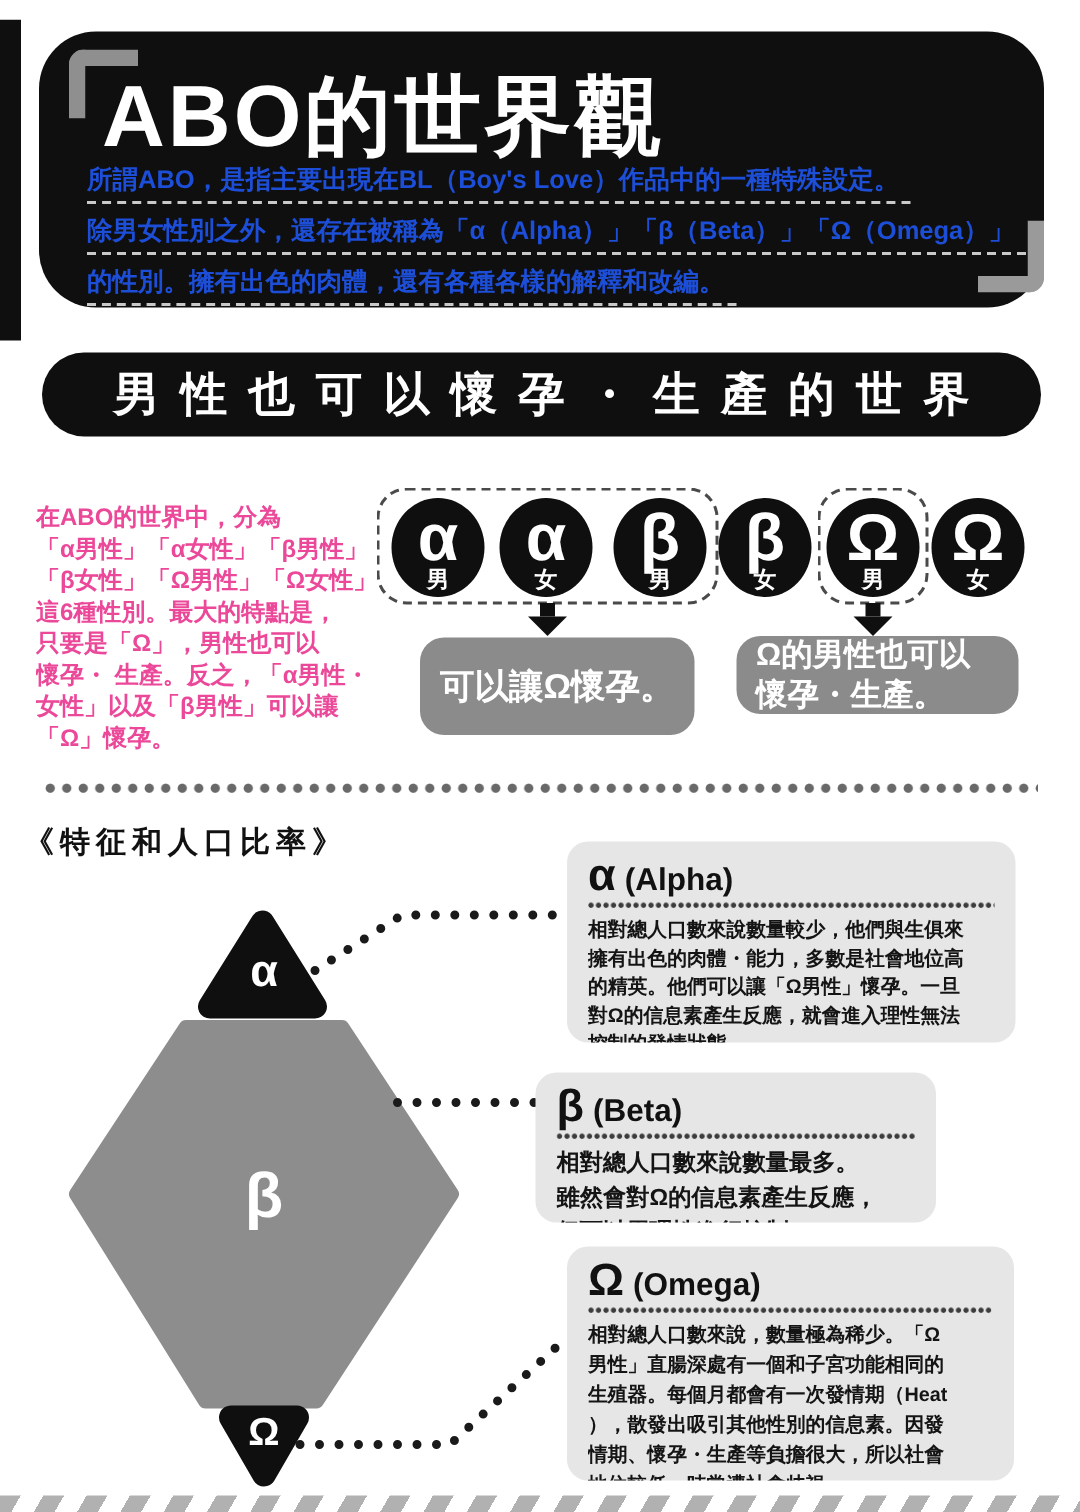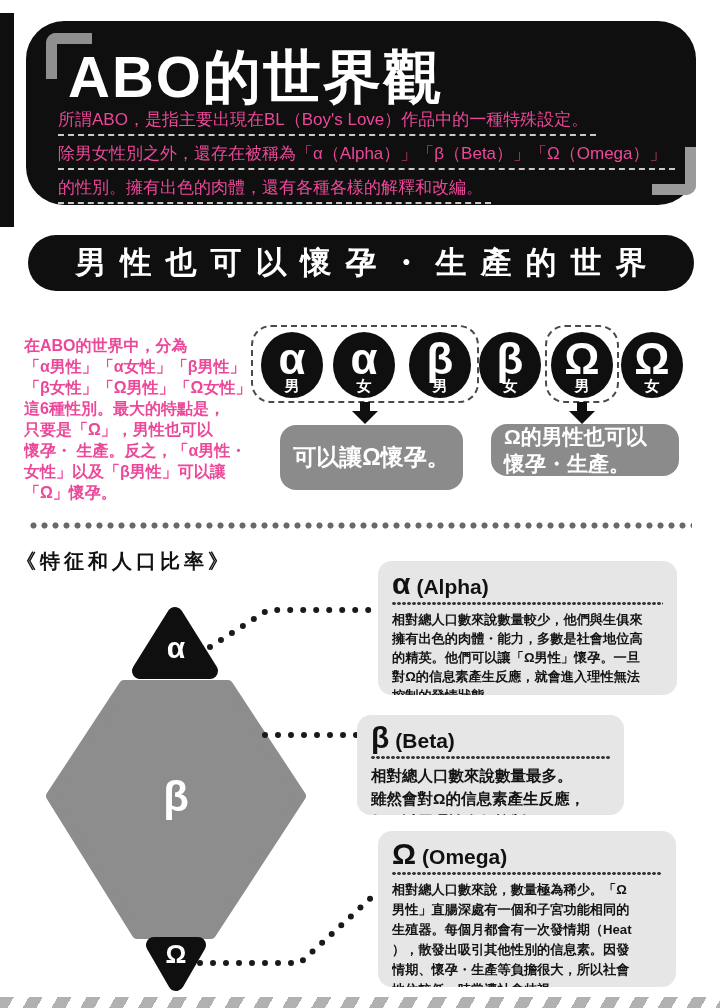--- a/index.html
+++ b/index.html
@@ -26,21 +26,21 @@
     border-right:11px solid #9a9a9a; border-bottom:11px solid #9a9a9a;
     border-bottom-right-radius:10px;
   }
   .main-title {
     position:absolute; left:68px; top:26px;
     font-size:58px; font-weight:bold; color:#ffffff; letter-spacing:2px; white-space:nowrap;
   }
   .intro { position:absolute; left:58px; top:95px; }
   .intro-line {
     display:table; white-space:pre; overflow:hidden;
-    font-size:17px; font-weight:normal; color:#ec4899;
+    font-size:17px; font-weight:bold; color:#1d4ed8;
     padding:0 8px 3px 0; margin-bottom:6px;
     border-bottom:2px dashed #c9c9c9;
   }
   
   .banner {
     position:absolute; left:28px; top:222px; width:666px; height:56px;
     background:#0f0f0f; border-radius:28px;
     display:flex; align-items:center; justify-content:center;
     color:#fff; font-size:31px; font-weight:bold; letter-spacing:14px;
     white-space:nowrap; text-indent:14px;

